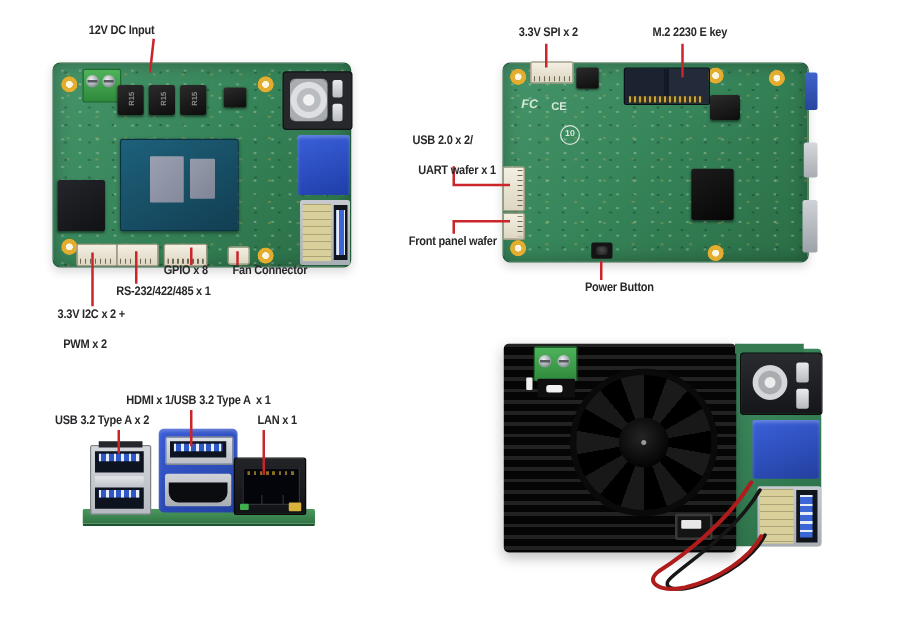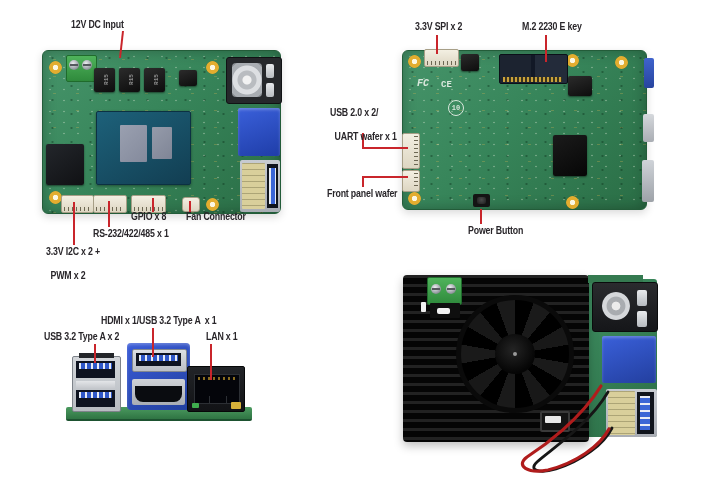--- a/index.html
+++ b/index.html
@@ -17,21 +17,21 @@
   .wire-black{stroke:#161616;stroke-width:2.8;fill:none;stroke-linecap:round;}
   
   .board{position:absolute;border-radius:6px;
     background-image:
       radial-gradient(rgba(235,242,225,.33) 1px, transparent 1.4px),
       radial-gradient(rgba(8,42,22,.38) 1px, transparent 1.4px),
       radial-gradient(rgba(215,180,80,.30) 1px, transparent 1.3px),
       linear-gradient(135deg,#46946a 0%, var(--pcb-green,#37855a) 45%, #2a6d45 100%);
     background-size:14px 11px,19px 14px,23px 17px,100% 100%;
     box-shadow:inset 0 0 14px rgba(0,0,0,.28), 0 3px 8px rgba(0,0,0,.15);
-    border:1px solid #235c39;font-family:Liberation Mono, monospace;}
+    border:1px solid #235c39;}
   .hole{position:absolute;width:13px;height:13px;border-radius:50%;
     background:radial-gradient(circle,#fbf7e2 0 28%,#e3ad2f 32% 68%,#96700f 72% 82%,rgba(0,0,0,.25) 85%,transparent 88%);}
   .wafer{position:absolute;background:linear-gradient(#f3efe2,#ddd6c2);
     border:1px solid #a79f87;border-radius:2px;}
   .wafer .pins{position:absolute;left:2px;right:2px;bottom:1px;height:4px;
     background:repeating-linear-gradient(90deg,#6d6753 0 1px,transparent 1px 4px);}
   .chip{position:absolute;background:linear-gradient(160deg,#2b2b2b,#0d0d0d);
     border-radius:2px;box-shadow:0 1px 2px rgba(0,0,0,.5);}
   .mark{position:absolute;color:#d9e7dc;font-weight:bold;}
   .screw{position:absolute;width:10px;height:10px;border-radius:50%;

